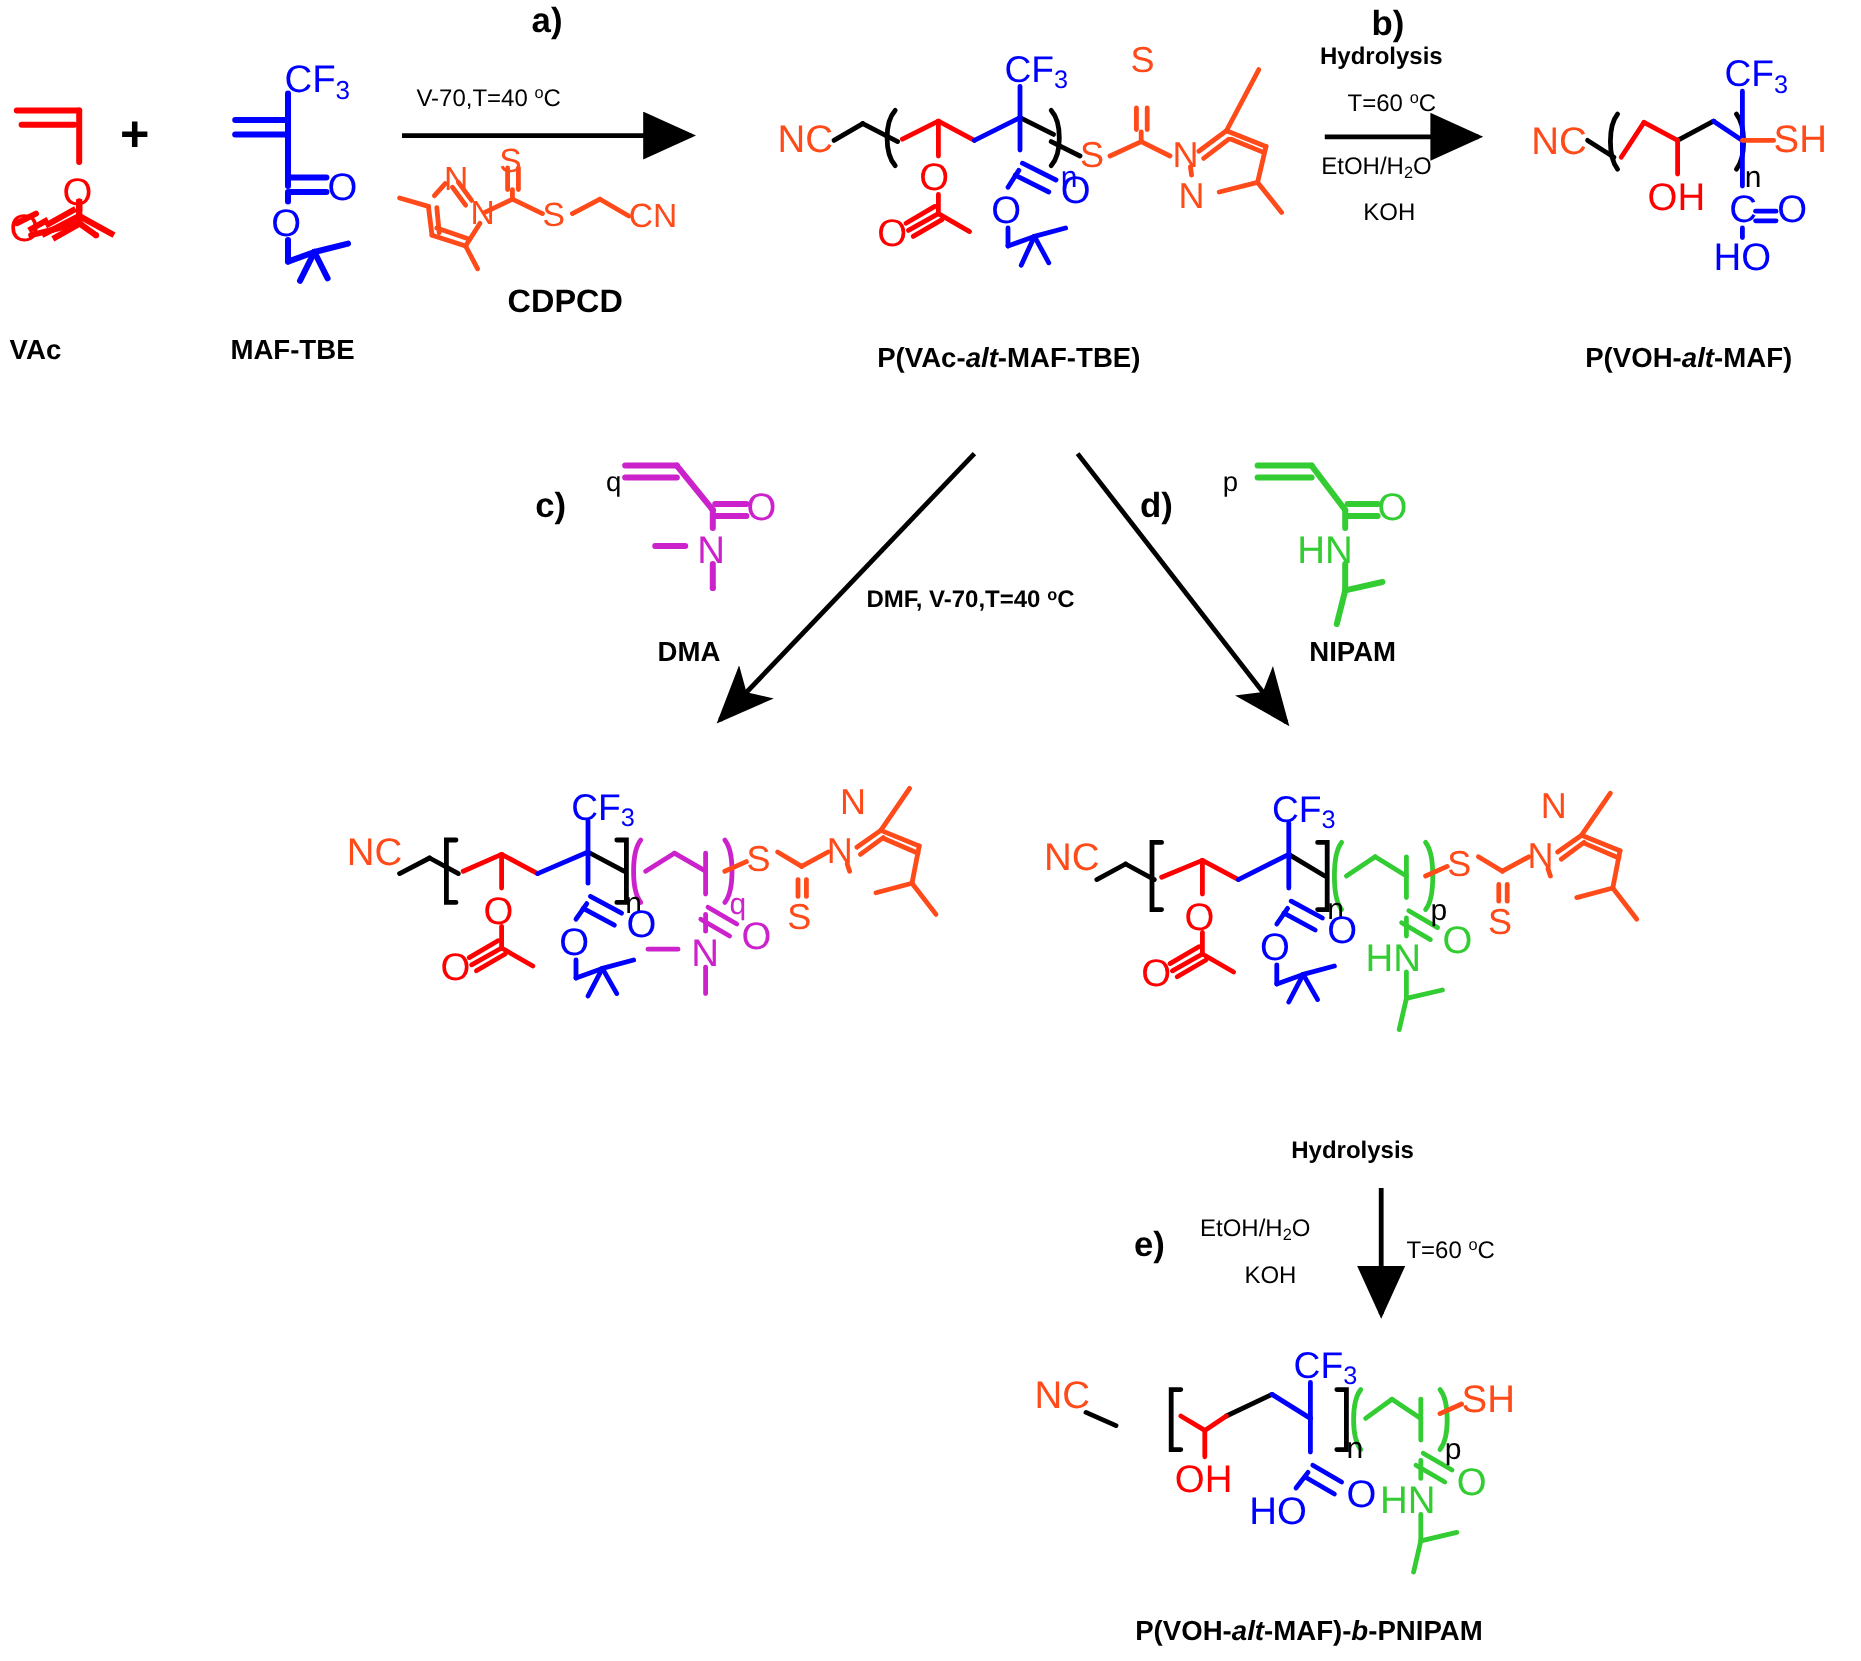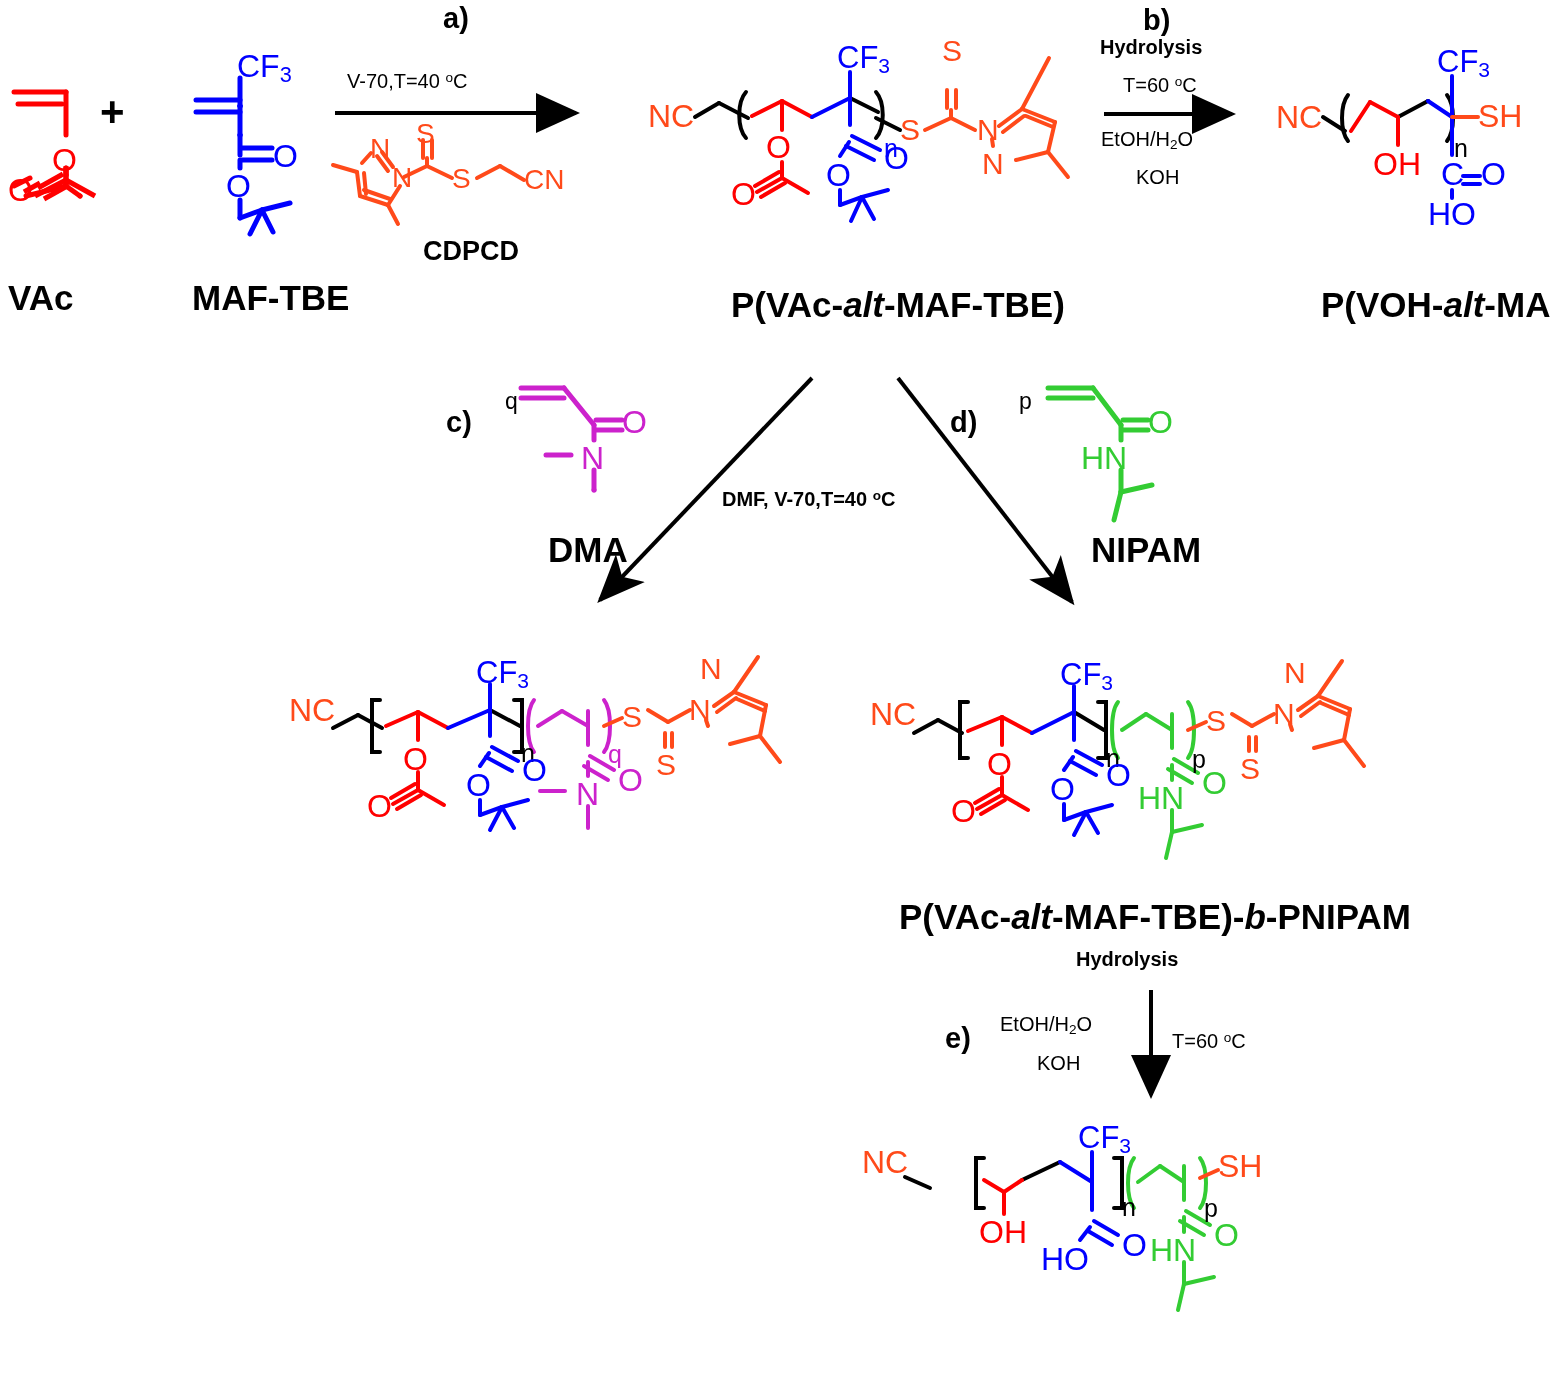--- a/index.html
+++ b/index.html
@@ -1,20 +1,20 @@
 <!DOCTYPE html>
 <html><head>
 <meta charset="utf-8">
 <style>
   html,body{margin:0;padding:0;background:#fff;}
   body{width:1551px;height:1384px;position:relative;font-family:"Liberation Sans",sans-serif;overflow:hidden;}
   .stage{position:absolute;inset:0;}
   svg{position:absolute;top:0;left:0;width:1551px;height:1384px;overflow:visible;}
   .lbl{position:absolute;font-family:"Liberation Sans",sans-serif;font-weight:bold;color:#000;white-space:nowrap;}
-  .cap{font-size:35px;font-weight:bold;}
+  .cap{font-size:23px;font-weight:bold;}
   .cond{position:absolute;font-family:"Liberation Sans",sans-serif;font-weight:normal;color:#000;white-space:nowrap;font-size:20px;}
   .condb{font-weight:bold;}
   .step{position:absolute;font-weight:bold;font-size:29px;color:#000;}
   i{font-style:italic;}
   sub{font-size:0.68em;vertical-align:-0.25em;}
   sup{font-size:0.68em;vertical-align:0.45em;}
 </style>
 </head>
 <body>
 
@@ -469,32 +469,32 @@
 <span class="lbl" style="left:987px;top:746px;font-size:32px;color:#FF0000;font-weight:normal;">O</span>
 <span class="lbl" style="left:951px;top:793px;font-size:32px;color:#FF0000;font-weight:normal;">O</span>
 <span class="lbl" style="left:1106px;top:757px;font-size:32px;color:#0000FF;font-weight:normal;">O</span>
 <span class="lbl" style="left:1050px;top:771px;font-size:32px;color:#0000FF;font-weight:normal;">O</span>
 <span class="lbl" style="left:1202px;top:765px;font-size:32px;color:#33CC33;font-weight:normal;">O</span>
 <span class="lbl" style="left:1138px;top:780px;font-size:32px;color:#33CC33;font-weight:normal;">HN</span>
 <span class="lbl" style="left:1206px;top:704px;font-size:30px;color:#FF4A1A;font-weight:normal;">S</span>
 <span class="lbl" style="left:1240px;top:752px;font-size:30px;color:#FF4A1A;font-weight:normal;">S</span>
 <span class="lbl" style="left:1273px;top:697px;font-size:30px;color:#FF4A1A;font-weight:normal;">N</span>
 <span class="lbl" style="left:1284px;top:656px;font-size:30px;color:#FF4A1A;font-weight:normal;">N</span>
-<span class="lbl cap" style="left:899px;top:897px;">P(VAc-<i>alt</i>-MAF-TBE)-<i>b</i>-PNIPAM</span>
 
 <span class="cond condb" style="left:1076px;top:948px;">Hydrolysis</span>
 <span class="step" style="left:945px;top:1022px;">e)</span>
 <span class="cond" style="left:1000px;top:1013px;">EtOH/H<sub>2</sub>O</span>
 <span class="cond" style="left:1037px;top:1052px;">KOH</span>
 <span class="cond" style="left:1172px;top:1030px;">T=60 <sup>o</sup>C</span>
 
 <span class="lbl" style="left:862px;top:1144px;font-size:32px;color:#FF4A1A;font-weight:normal;">NC</span>
 <span class="lbl" style="left:1078px;top:1120px;font-size:31px;color:#0000FF;font-weight:normal;">CF<sub>3</sub></span>
 <span class="lbl" style="left:1122px;top:1193px;font-size:25px;color:#000;font-weight:normal;">n</span>
 <span class="lbl" style="left:1204px;top:1194px;font-size:25px;color:#000;font-weight:normal;">p</span>
 <span class="lbl" style="left:1218px;top:1148px;font-size:32px;color:#FF4A1A;font-weight:normal;">SH</span>
 <span class="lbl" style="left:979px;top:1214px;font-size:32px;color:#FF0000;font-weight:normal;">OH</span>
 <span class="lbl" style="left:1122px;top:1227px;font-size:32px;color:#0000FF;font-weight:normal;">O</span>
 <span class="lbl" style="left:1041px;top:1241px;font-size:32px;color:#0000FF;font-weight:normal;">HO</span>
 <span class="lbl" style="left:1214px;top:1217px;font-size:32px;color:#33CC33;font-weight:normal;">O</span>
 <span class="lbl" style="left:1150px;top:1232px;font-size:32px;color:#33CC33;font-weight:normal;">HN</span>
+<span class="lbl cap" style="left:946px;top:1346px;">P(VOH-<i>alt</i>-MAF)-<i>b</i>-PNIPAM</span>
 
 </div>
 
 </body></html>

